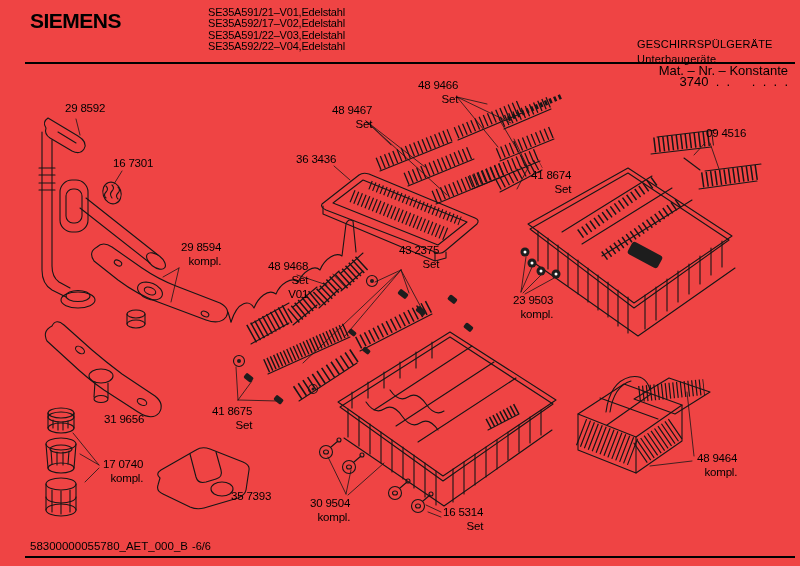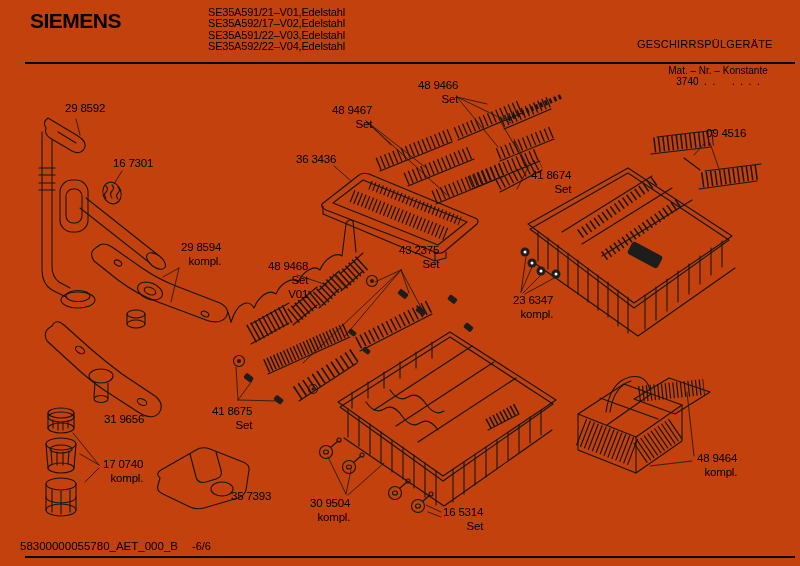--- a/index.html
+++ b/index.html
@@ -1,24 +1,24 @@
 <!DOCTYPE html>
 <html><head>
 <meta charset="utf-8">
 <style>
   html,body{margin:0;padding:0;background:#fff;}
-  .page{position:relative;width:800px;height:566px;background:#c2410c;overflow:hidden;
+  .page{position:relative;width:800px;height:566px;background:#ef4444;overflow:hidden;
         font-family:"Liberation Sans",sans-serif;color:#000;}
   .brand{position:absolute;left:30px;top:9px;font-size:21px;font-weight:bold;letter-spacing:-0.5px;}
   .models{position:absolute;left:163px;top:7px;font-size:11px;line-height:11.4px;letter-spacing:-0.2px;margin-left:45px;}
   .cat{position:absolute;left:637px;top:13px;font-size:11px;line-height:15px;letter-spacing:0.2px;margin-top:24px;}
   .rule-top{position:absolute;left:25px;width:770px;top:62px;height:2px;background:#000;}
-  .mat{position:absolute;left:648px;top:66px;width:140px;text-align:center;font-size:10px;line-height:10.5px;}
+  .mat{position:absolute;left:648px;top:66px;width:140px;text-align:right;font-size:13px;line-height:10.5px;}
   .mat-value{white-space:pre;}
-  .footer-id{position:absolute;left:20px;top:540px;font-size:11.5px;}
+  .footer-id{position:absolute;left:30px;top:540px;font-size:11.5px;}
   .footer-page{position:absolute;left:192px;top:540px;font-size:11px;}
   .rule-bottom{position:absolute;left:25px;width:770px;top:556px;height:2px;background:#000;}
   .part-label{position:absolute;font-size:11.5px;line-height:14px;white-space:nowrap;letter-spacing:-0.2px;}
   .pl-line{display:block;text-align:right;}
   .diagram{position:absolute;left:0;top:0;}
   .diagram path,.diagram ellipse,.diagram circle,.diagram rect,.diagram line{
       fill:none;stroke:#161616;stroke-width:1.1;stroke-linecap:round;stroke-linejoin:round;}
   .diagram .leader{stroke-width:0.8;}
   .diagram .bars{stroke-linecap:butt;}
   .diagram .fillDark{fill:#1d1d1d;stroke:none;}
@@ -33,20 +33,21 @@
 
   <div class="models">
     <div>SE35A591/21–V01,Edelstahl</div>
     <div>SE35A592/17–V02,Edelstahl</div>
     <div>SE35A591/22–V03,Edelstahl</div>
     <div>SE35A592/22–V04,Edelstahl</div>
   </div>
 
   <div class="cat">
     <div>GESCHIRRSPÜLGERÄTE</div>
+    <div>Unterbaugeräte</div>
   </div>
 
   <div class="rule-top"></div>
 
   <div class="mat">
     <div>Mat. – Nr. – Konstante</div>
     <div class="mat-value">3740  .  .      .  .  .  .</div>
   </div>
 
   <svg class="diagram" width="800" height="566" viewBox="0 0 800 566">
@@ -304,21 +305,21 @@
     <span class="pl-line">Set</span>
   </div>
   <div class="part-label" style="left:531px;top:168px">
     <span class="pl-line">41 8674</span>
     <span class="pl-line">Set</span>
   </div>
   <div class="part-label" style="left:706px;top:126px">
     <span class="pl-line">09 4516</span>
   </div>
   <div class="part-label" style="left:513px;top:293px">
-    <span class="pl-line">23 6347</span>
+    <span class="pl-line">23 9503</span>
     <span class="pl-line">kompl.</span>
   </div>
   <div class="part-label" style="left:399px;top:243px">
     <span class="pl-line">43 2375</span>
     <span class="pl-line">Set</span>
   </div>
   <div class="part-label" style="left:268px;top:259px">
     <span class="pl-line">48 9468</span>
     <span class="pl-line">Set</span>
     <span class="pl-line">V01</span>

